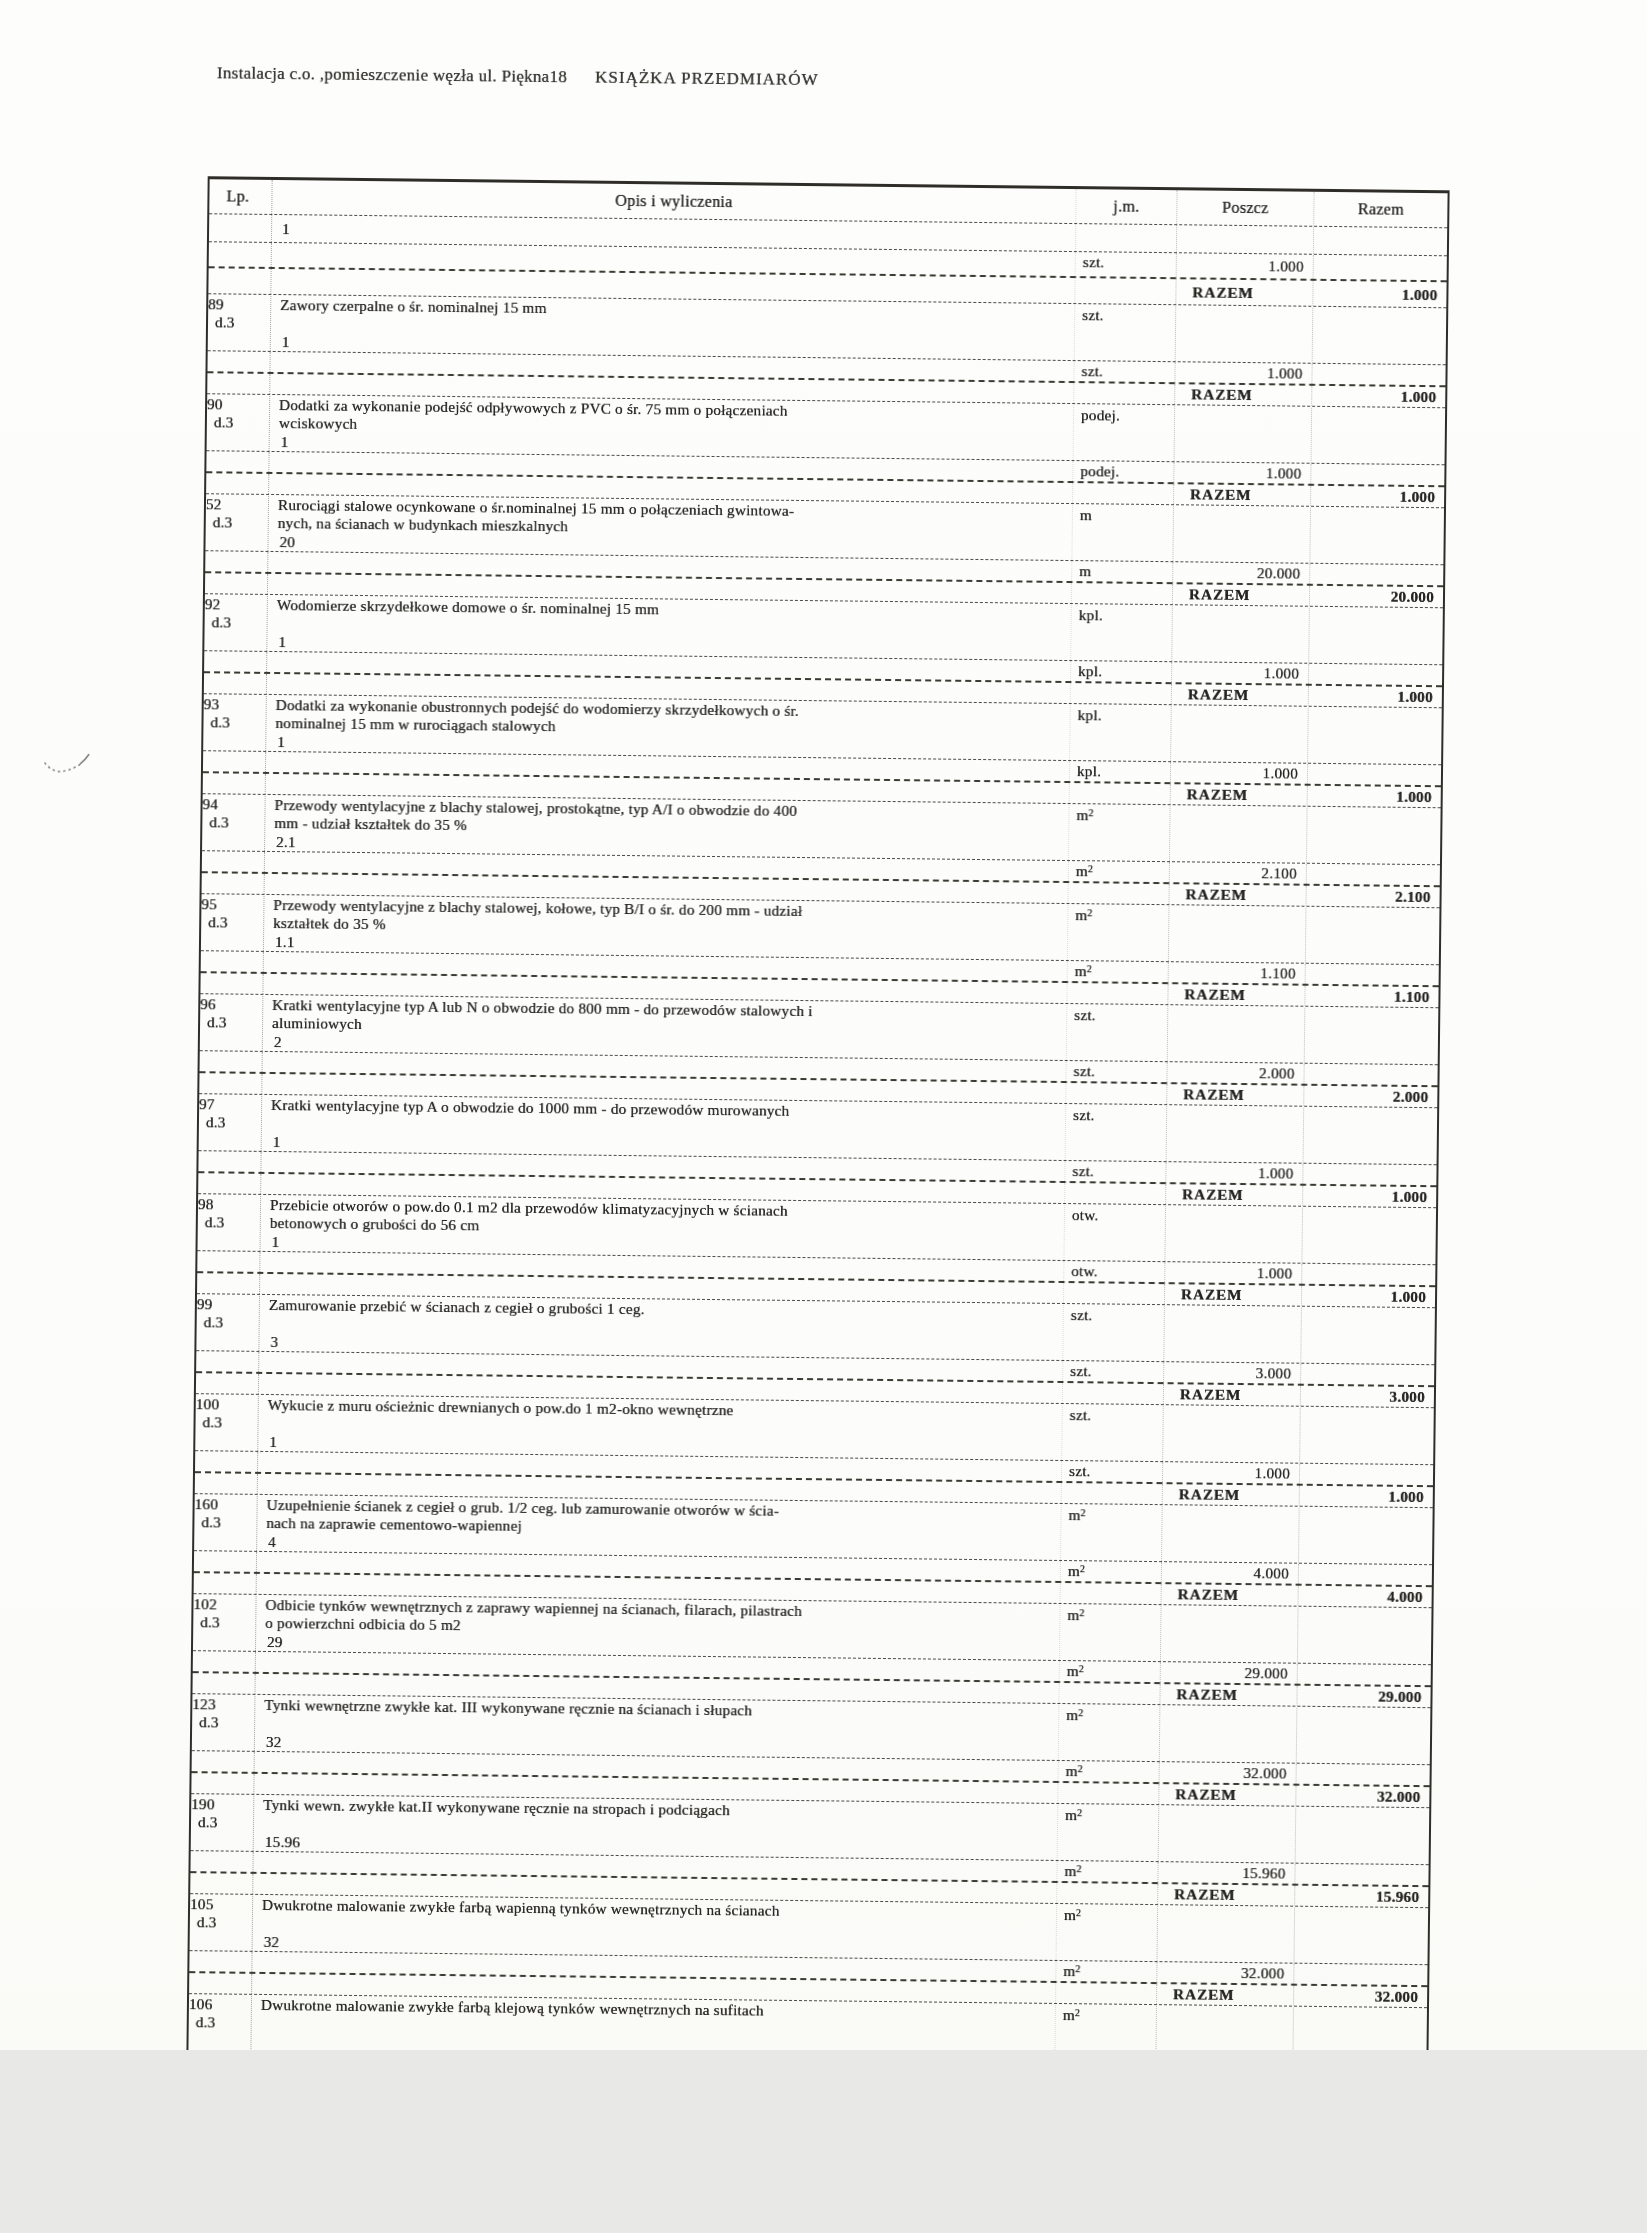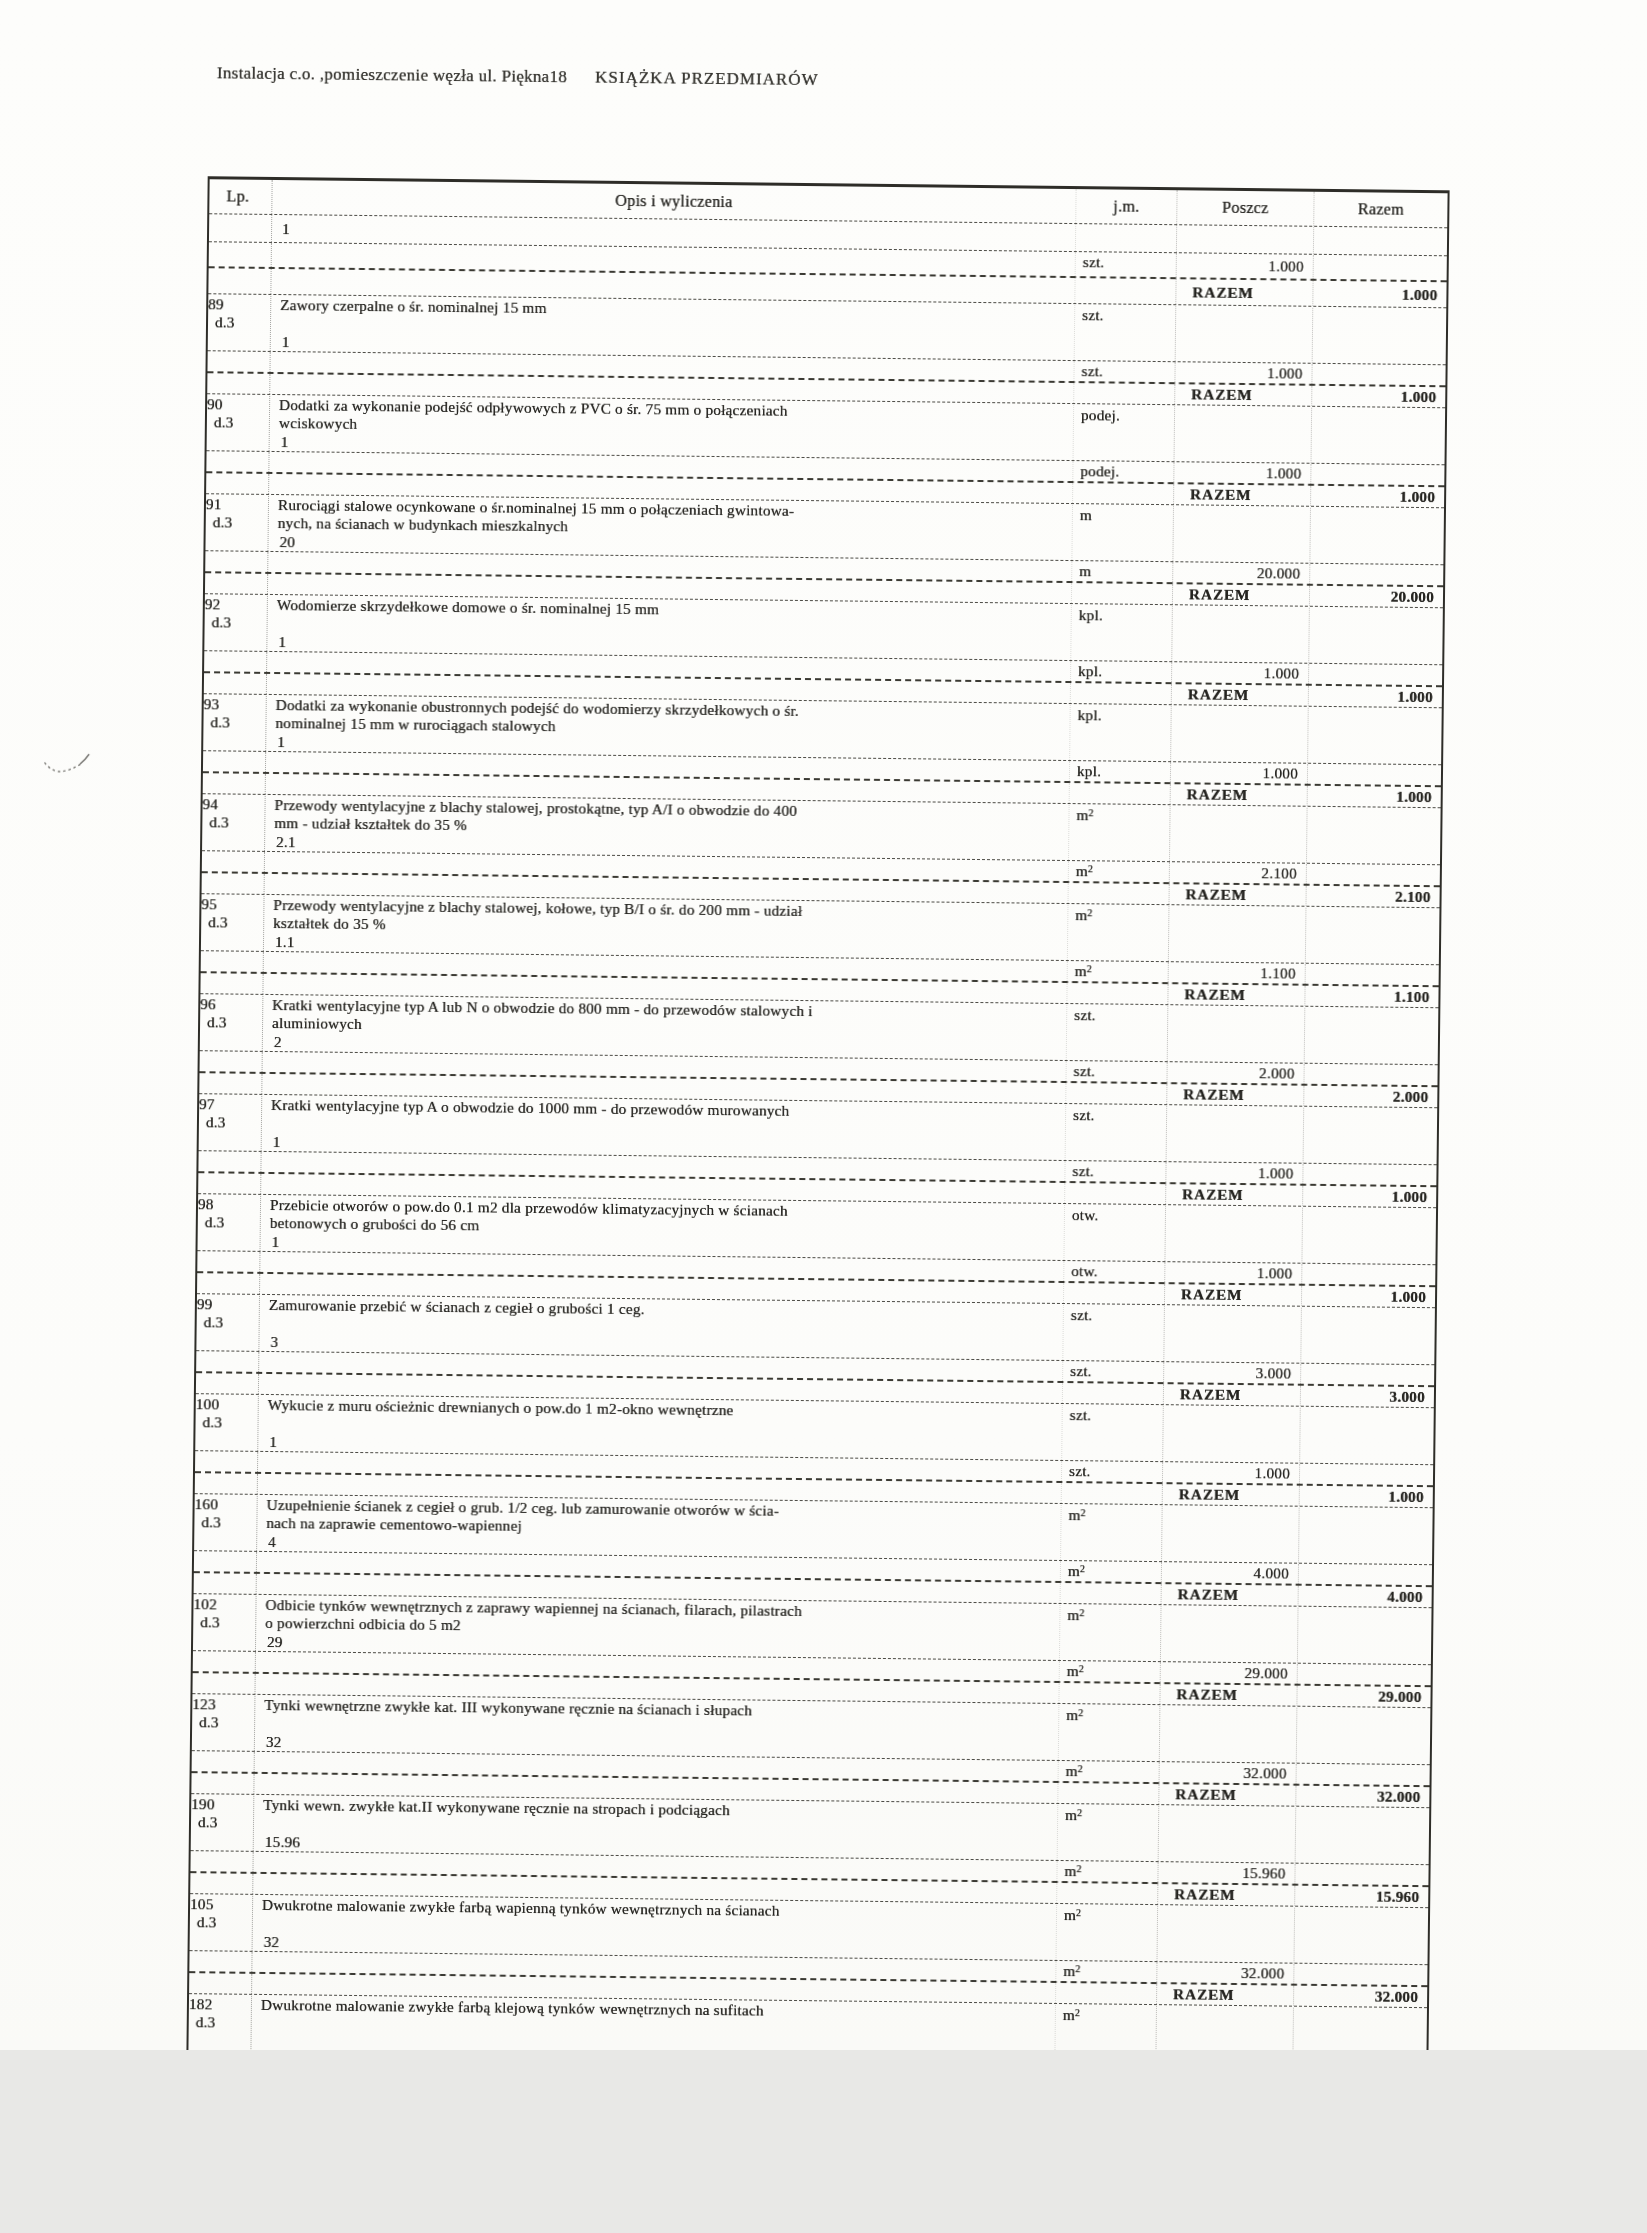--- a/index.html
+++ b/index.html
@@ -182,21 +182,21 @@
             <div class="cell v1"></div>
             <div class="cell v2"></div>
             <div class="cell v3 razem-lbl">RAZEM</div>
             <div class="cell v4 num bold">1.000</div>
           </div>
         </div>
 
         <div class="item">
           <div class="row head-row dash-b">
             <div class="cell">
-              <div class="lpnum">91</div>
+              <div class="lpnum">52</div>
               <div class="dzial">d.3</div>
             </div>
             <div class="cell v1">
               <div class="descbox">
                 <div>Rurociągi stalowe ocynkowane o śr.nominalnej 15 mm o połączeniach gwintowa-</div>
                 <div>nych, na ścianach w budynkach mieszkalnych</div>
               </div>
               <div class="calc">20</div>
             </div>
             <div class="cell v2 jm"><span>m</span><sup class="u2"></sup></div>
@@ -677,21 +677,21 @@
             <div class="cell v1"></div>
             <div class="cell v2"></div>
             <div class="cell v3 razem-lbl">RAZEM</div>
             <div class="cell v4 num bold">32.000</div>
           </div>
         </div>
 
         <div class="item">
           <div class="row head-row dash-b">
             <div class="cell">
-              <div class="lpnum">182</div>
+              <div class="lpnum">106</div>
               <div class="dzial">d.3</div>
             </div>
             <div class="cell v1">
               <div class="descbox">
                 <div>Dwukrotne malowanie zwykłe farbą klejową tynków wewnętrznych na sufitach</div>
                 <div></div>
               </div>
 
             </div>
             <div class="cell v2 jm"><span>m</span><sup class="u2">2</sup></div>

